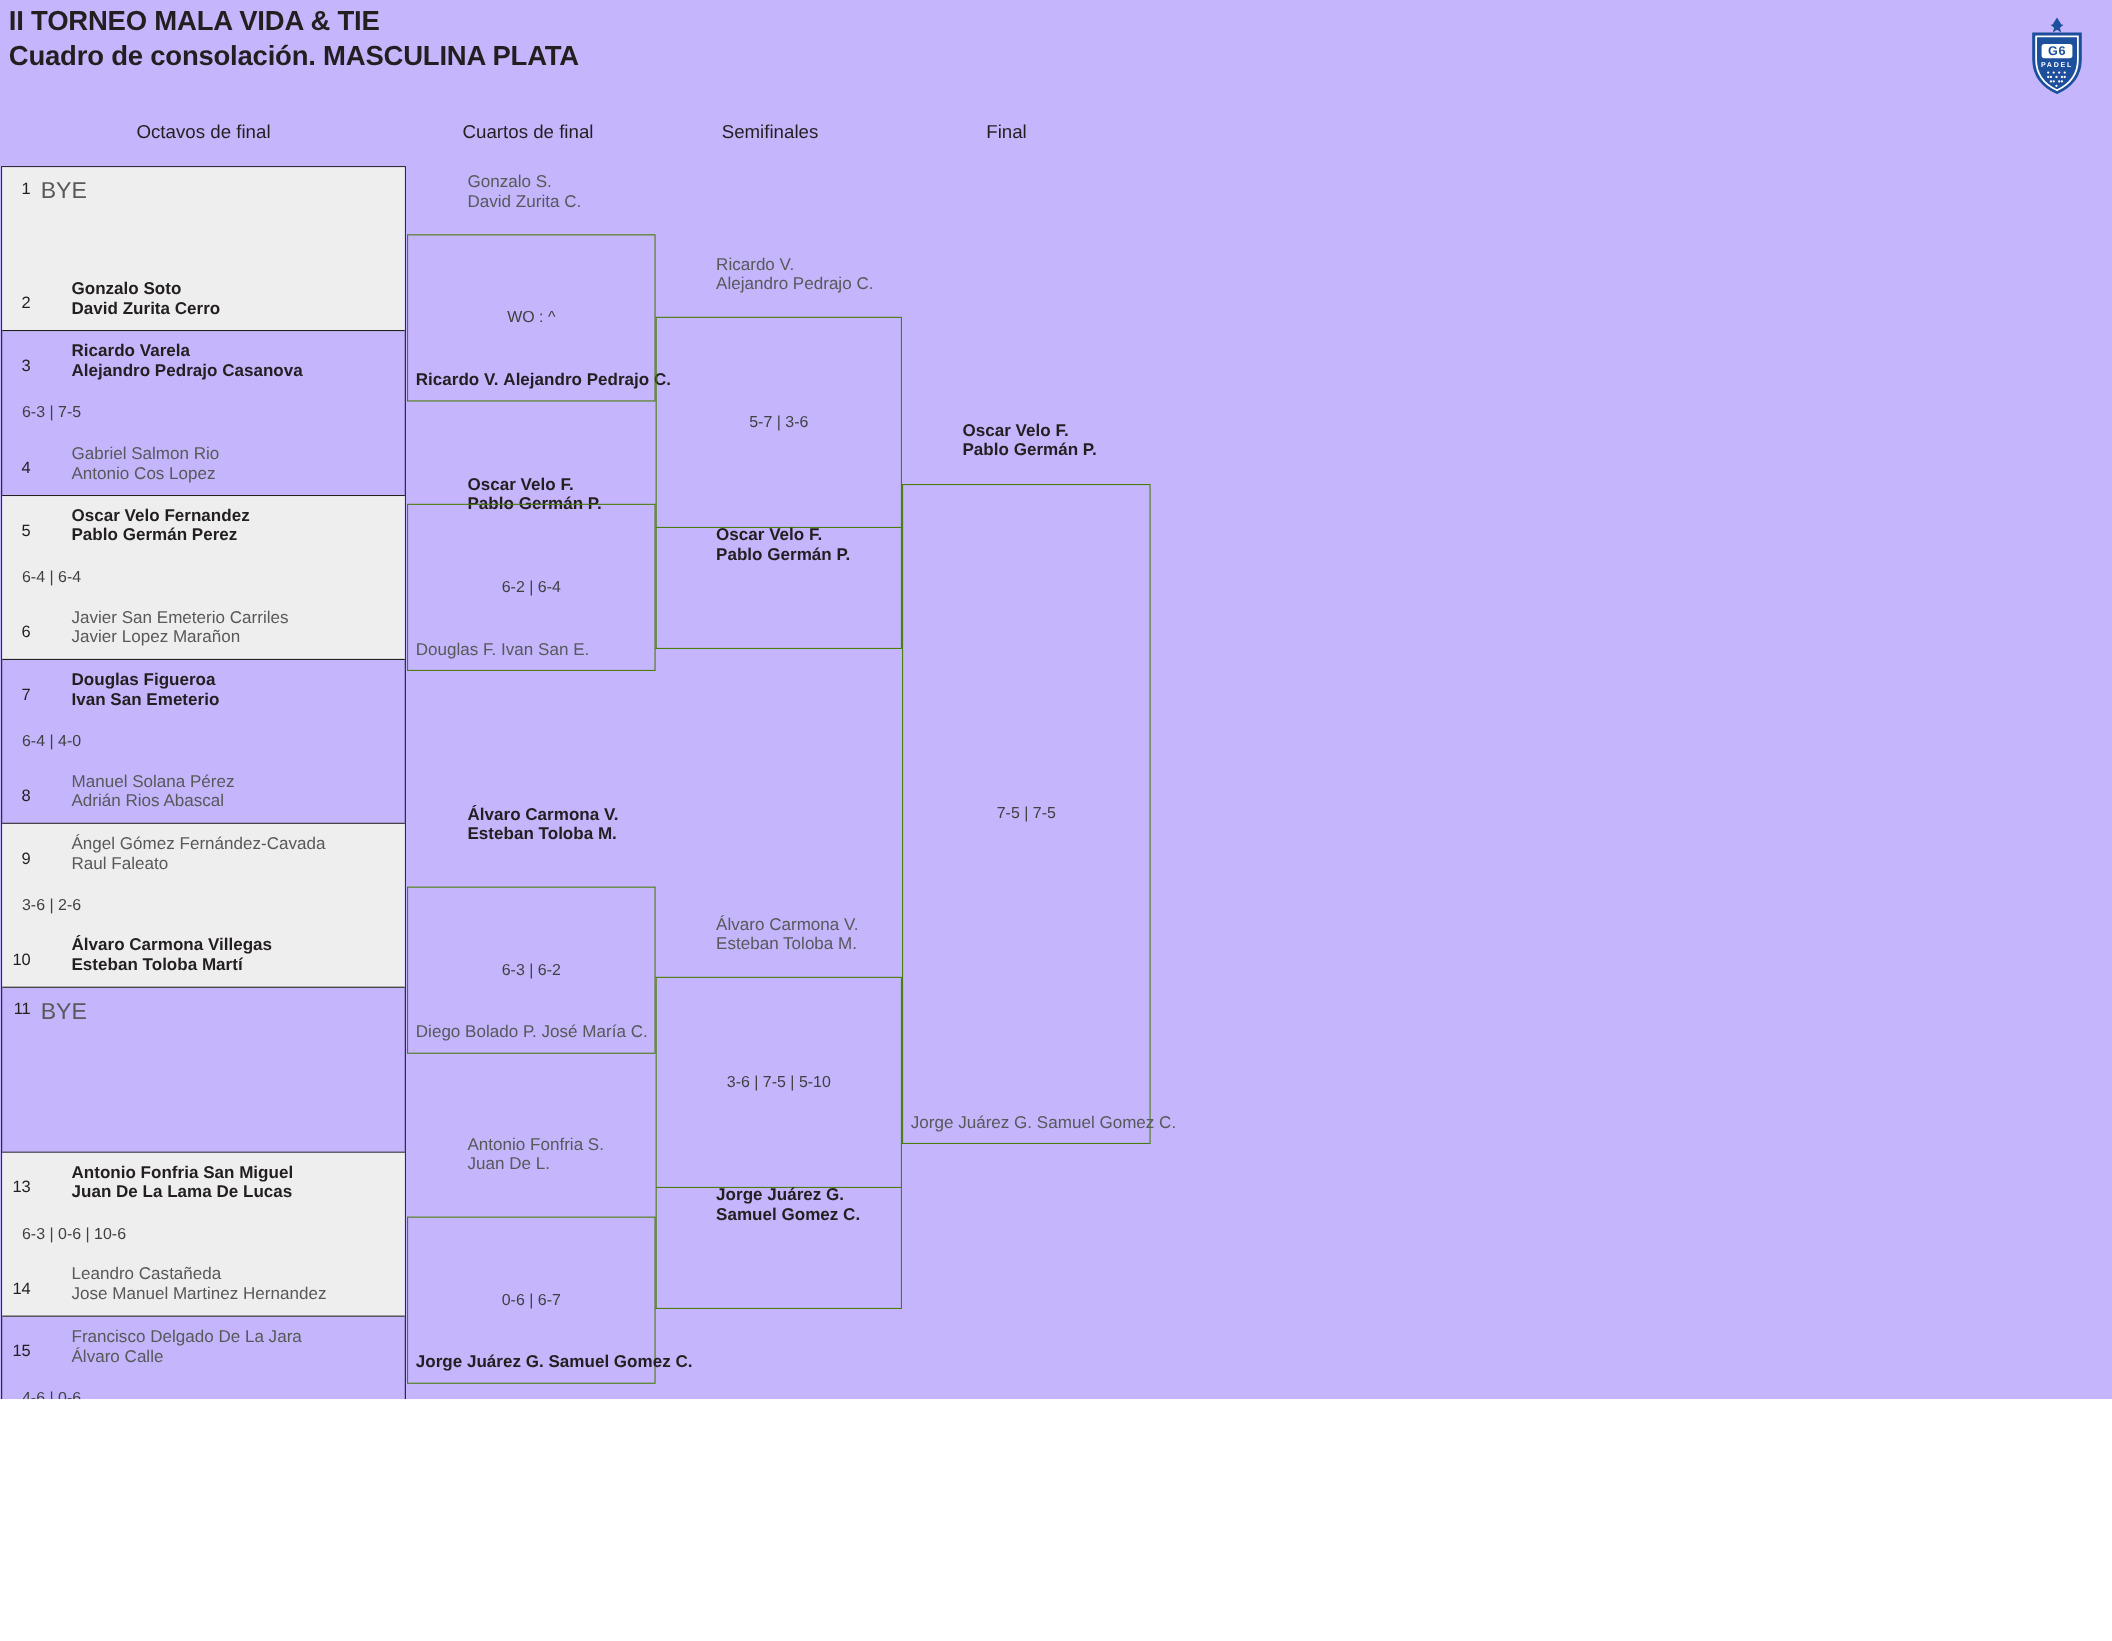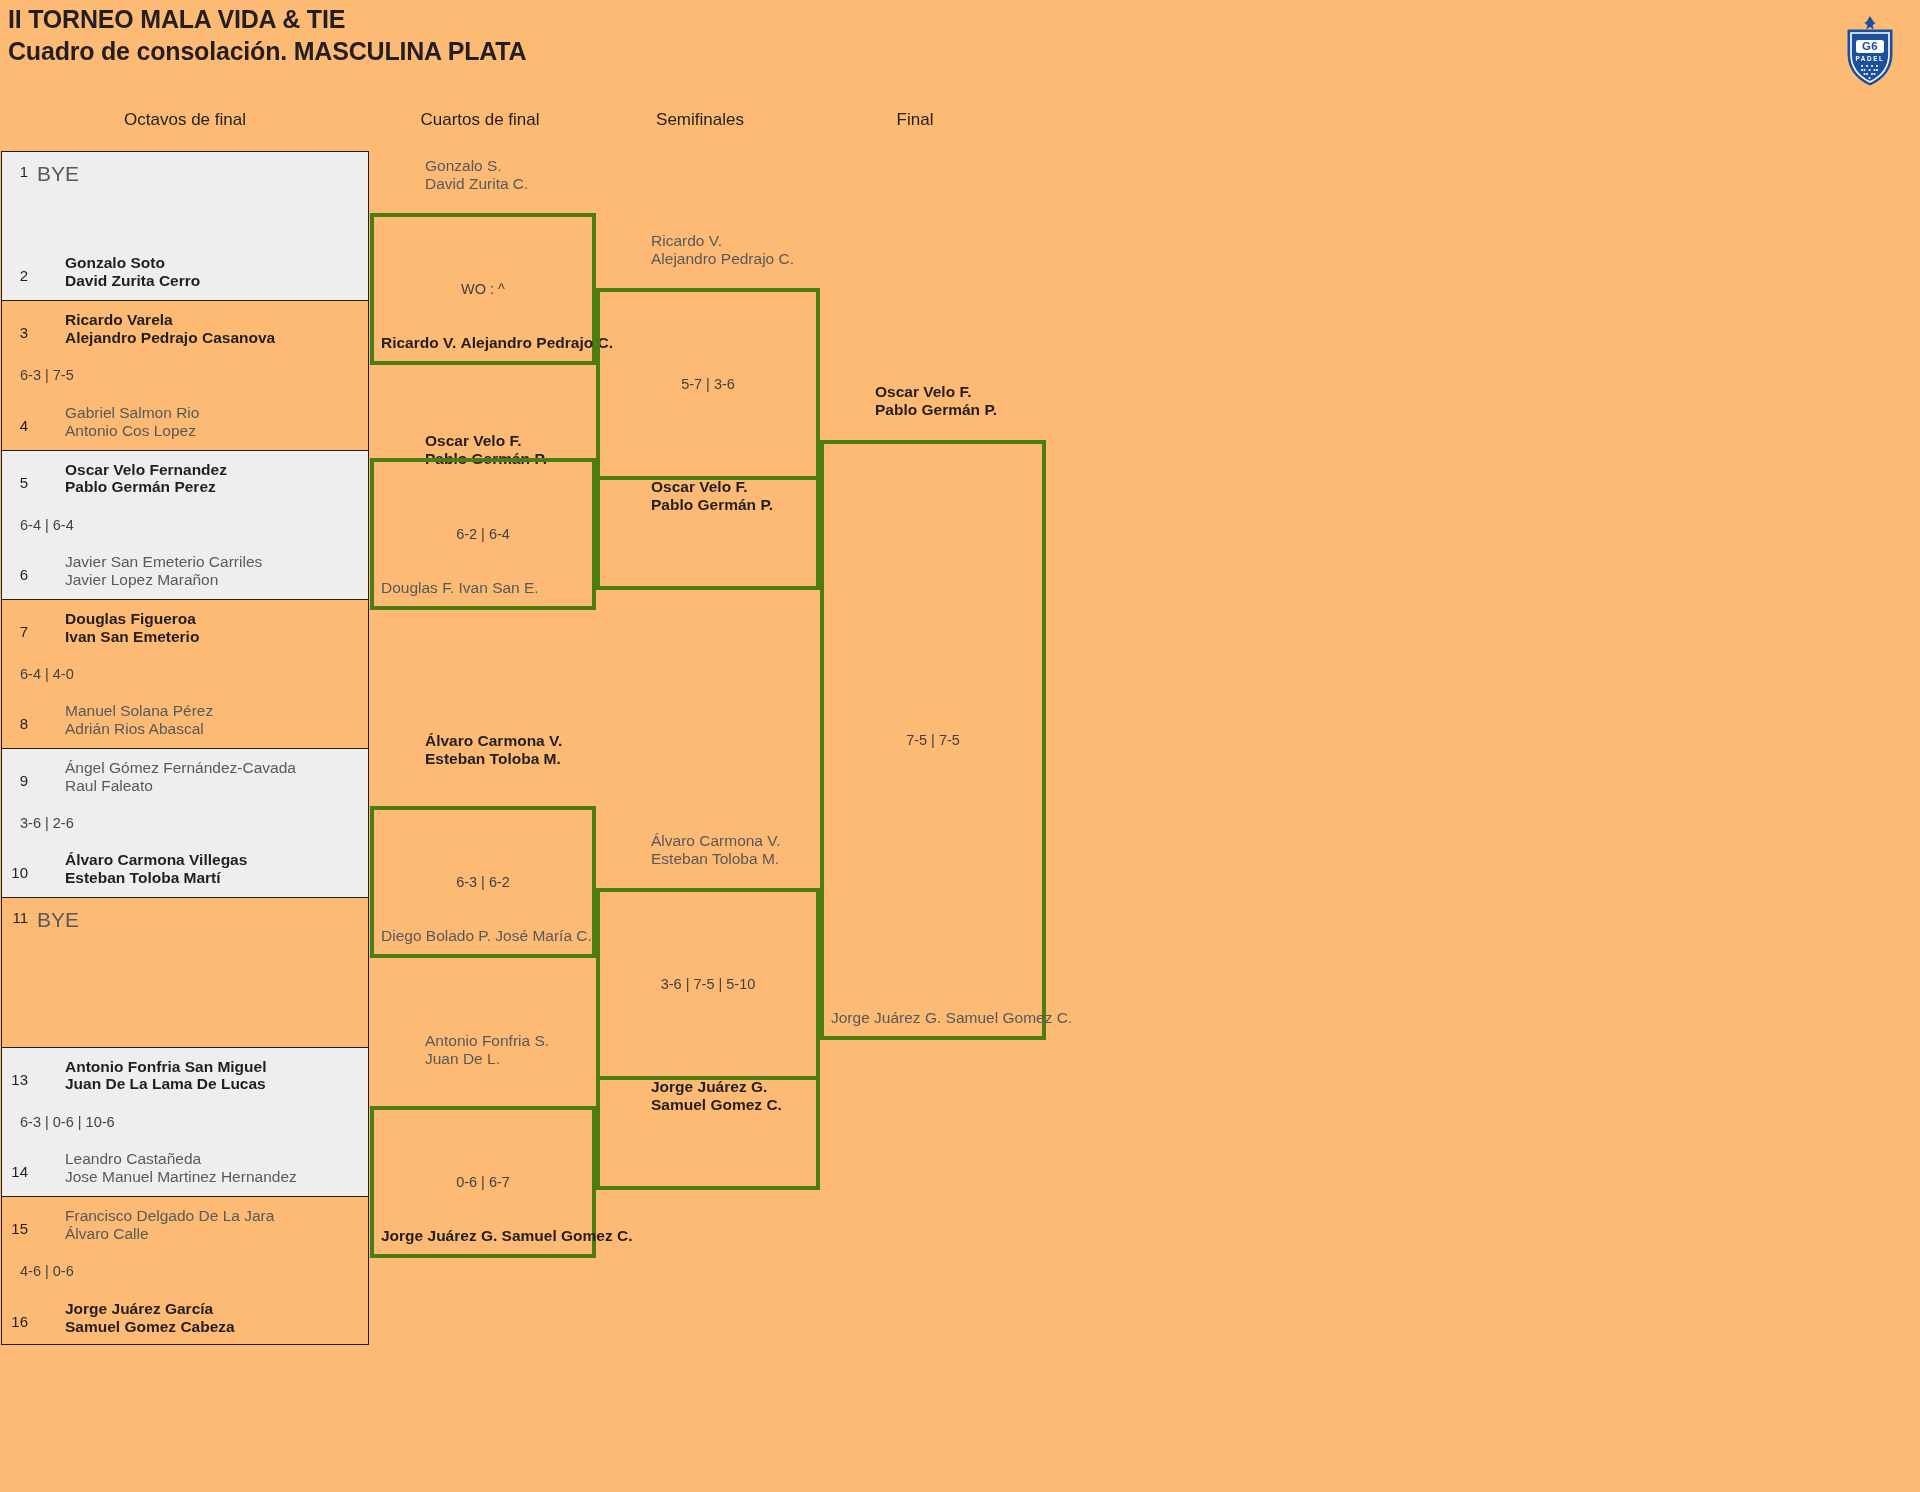--- a/index.html
+++ b/index.html
@@ -6,23 +6,23 @@
   * { box-sizing: border-box; }
   html, body {
     margin: 0; padding: 0;
     background: #ffffff;
     font-family: "Liberation Sans", "DejaVu Sans", sans-serif;
     color: #231f20;
   }
   #page {
     position: relative;
     width: 1920px;
-    height: 1492px;
+    height: 1272px;
     overflow: hidden;
-    background: #fdba74;
+    background: #c4b5fd;
   }
 
   
   .title-block {
     position: absolute;
     left: 8px;
     top: 4px;
     line-height: 1.26;
   }
   .title-line {
@@ -113,21 +113,21 @@
     transform: translateY(-50%);
     text-align: left;
     font-size: 14.5px;
     color: #414042;
     padding-left: 14px;
   }
 
   
   .mbox {
     position: absolute;
-    border: 4px solid #4d7c0f;
+    border: 1px solid #4d7c0f;
   }
   .mbox .score {
     position: absolute;
     left: 0; right: 0;
     top: 50%;
     transform: translateY(-50%);
     text-align: center;
     font-size: 14.5px;
     color: #414042;
   }

